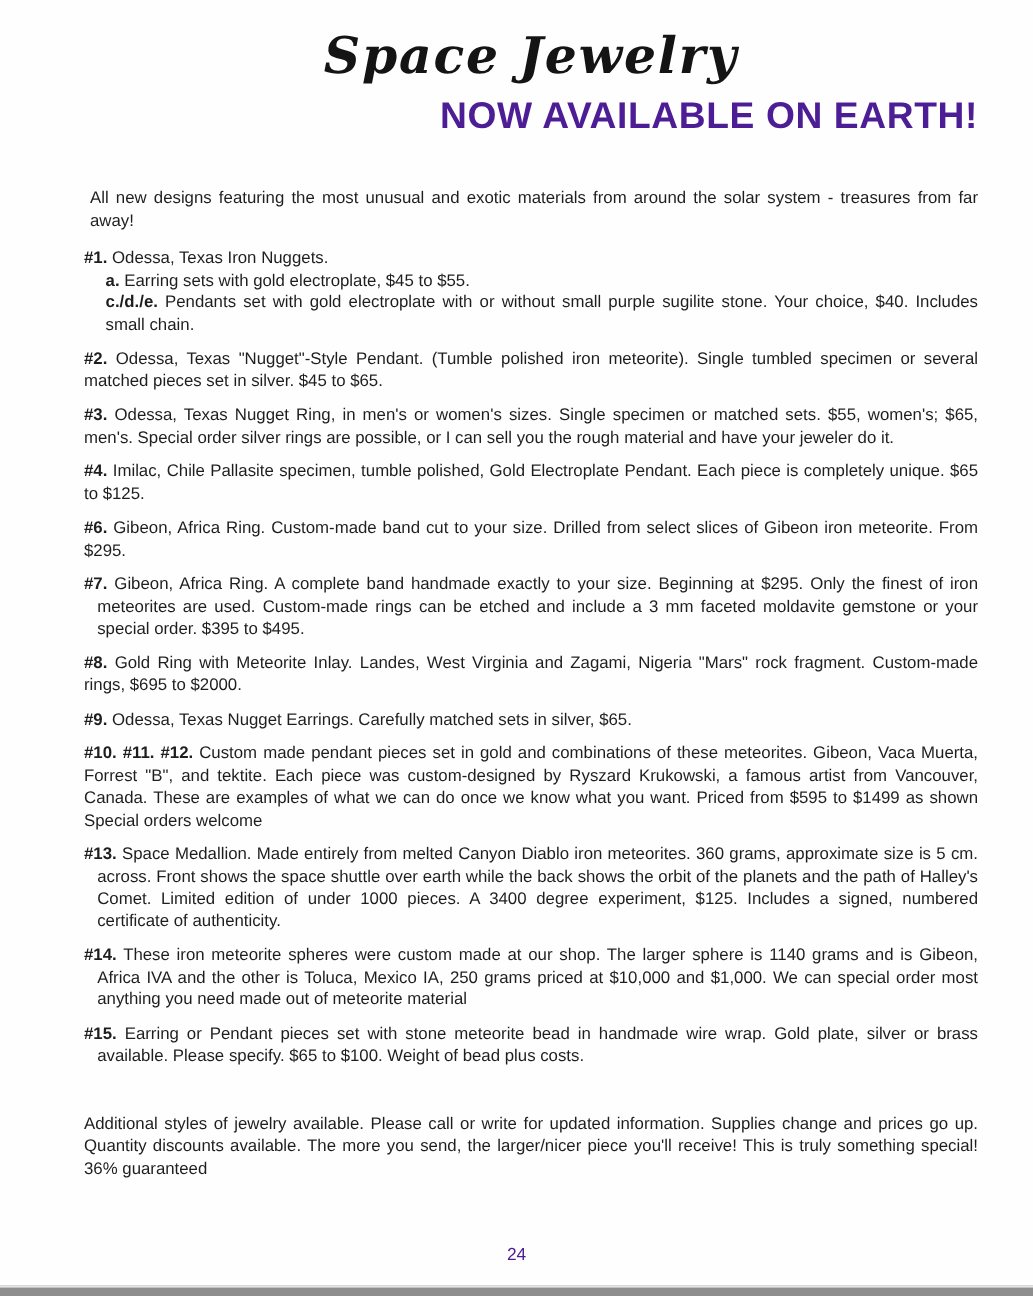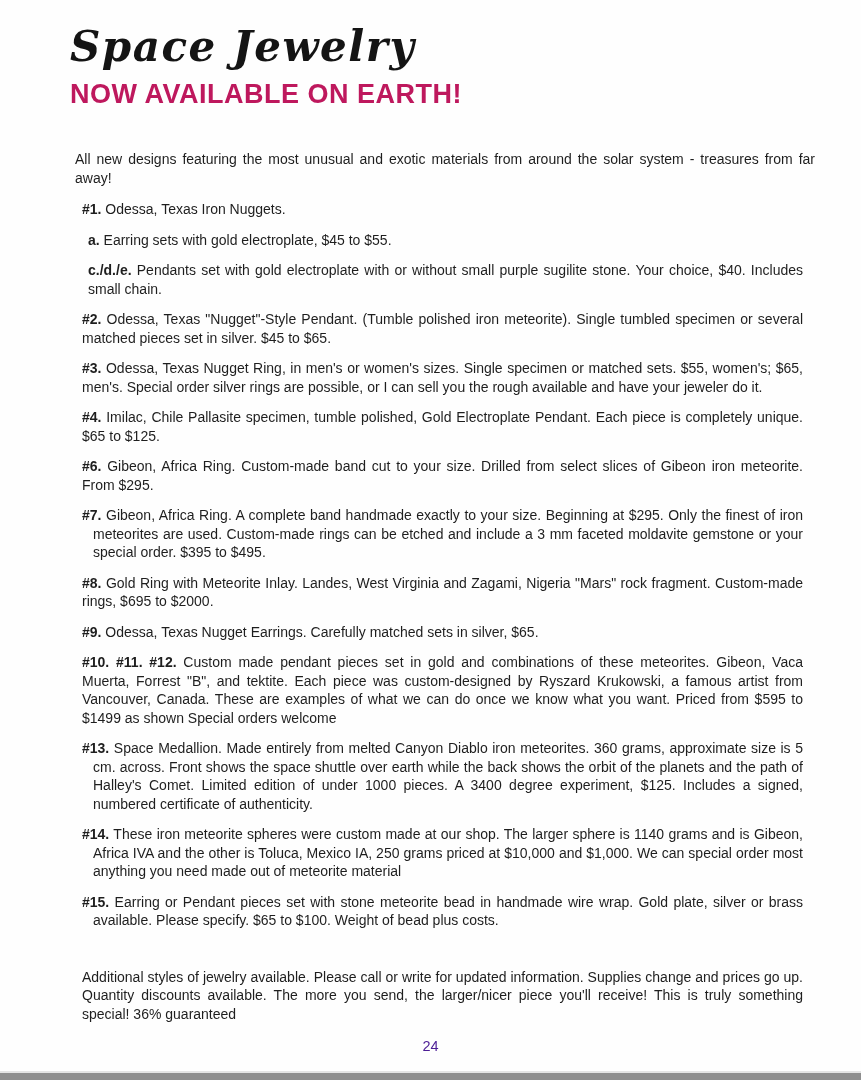--- a/index.html
+++ b/index.html
@@ -14,42 +14,42 @@
     background: #fefefe;
     overflow: hidden;
     font-family: "Liberation Sans", sans-serif;
     color: #1e1e1e;
     -webkit-font-smoothing: antialiased;
   }
   .content {
     padding: 14px 46px 0 70px;
   }
   .title {
-    text-align: left;
+    text-align: center;
     font-family: "DejaVu Serif", serif;
     font-style: italic;
     font-weight: 700;
     font-size: 42px;
     letter-spacing: 1.5px;
     margin: 8px 0 0 0;
     color: #141414;
   }
   .subtitle {
-    text-align: left;
+    text-align: right;
     font-family: "Liberation Sans", sans-serif;
     font-weight: 700;
-    font-size: 27px;
+    font-size: 31px;
     letter-spacing: 0.5px;
     margin: 8px 0 0 0;
-    color: #be185d;
+    color: #4c1d95;
   }
   p {
     font-size: 14px;
     line-height: 18.5px;
-    margin: 12px;
+    margin: 0;
     text-align: justify;
   }
   .intro {
     margin: 40px 0 13px 5px;
   }
   .item {
     margin-bottom: 10px;
   }
   .num {
     font-weight: 700;
@@ -98,21 +98,21 @@
       <p><span class="num">#1.</span> <span>Odessa, Texas Iron Nuggets.</span></p>
       <p class="sub"><span class="num">a.</span> <span>Earring sets with gold electroplate, $45 to $55.</span></p>
       <p class="sub"><span class="num">c./d./e.</span> <span>Pendants set with gold electroplate with or without small purple sugilite stone. Your choice, $40. Includes small chain.</span></p>
     </div>
 
     <div class="item">
       <p><span class="num">#2.</span> <span>Odessa, Texas "Nugget"-Style Pendant. (Tumble polished iron meteorite). Single tumbled specimen or several matched pieces set in silver. $45 to $65.</span></p>
     </div>
 
     <div class="item">
-      <p><span class="num">#3.</span> <span>Odessa, Texas Nugget Ring, in men's or women's sizes. Single specimen or matched sets. $55, women's; $65, men's. Special order silver rings are possible, or I can sell you the rough available and have your jeweler do it.</span></p>
+      <p><span class="num">#3.</span> <span>Odessa, Texas Nugget Ring, in men's or women's sizes. Single specimen or matched sets. $55, women's; $65, men's. Special order silver rings are possible, or I can sell you the rough material and have your jeweler do it.</span></p>
     </div>
 
     <div class="item">
       <p><span class="num">#4.</span> <span>Imilac, Chile Pallasite specimen, tumble polished, Gold Electroplate Pendant. Each piece is completely unique. $65 to $125.</span></p>
     </div>
 
 
     <div class="item">
       <p><span class="num">#6.</span> <span>Gibeon, Africa Ring.  Custom-made band cut to your size. Drilled from select slices of Gibeon iron meteorite. From $295.</span></p>
     </div>

